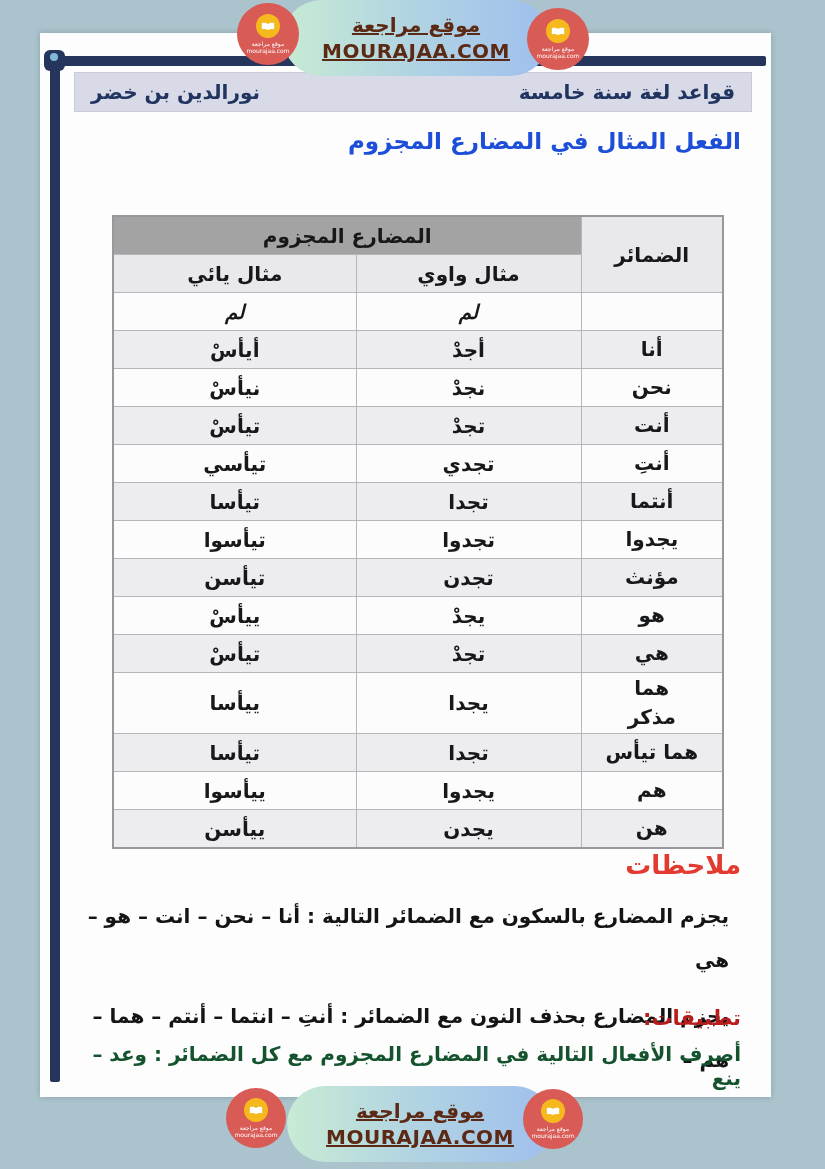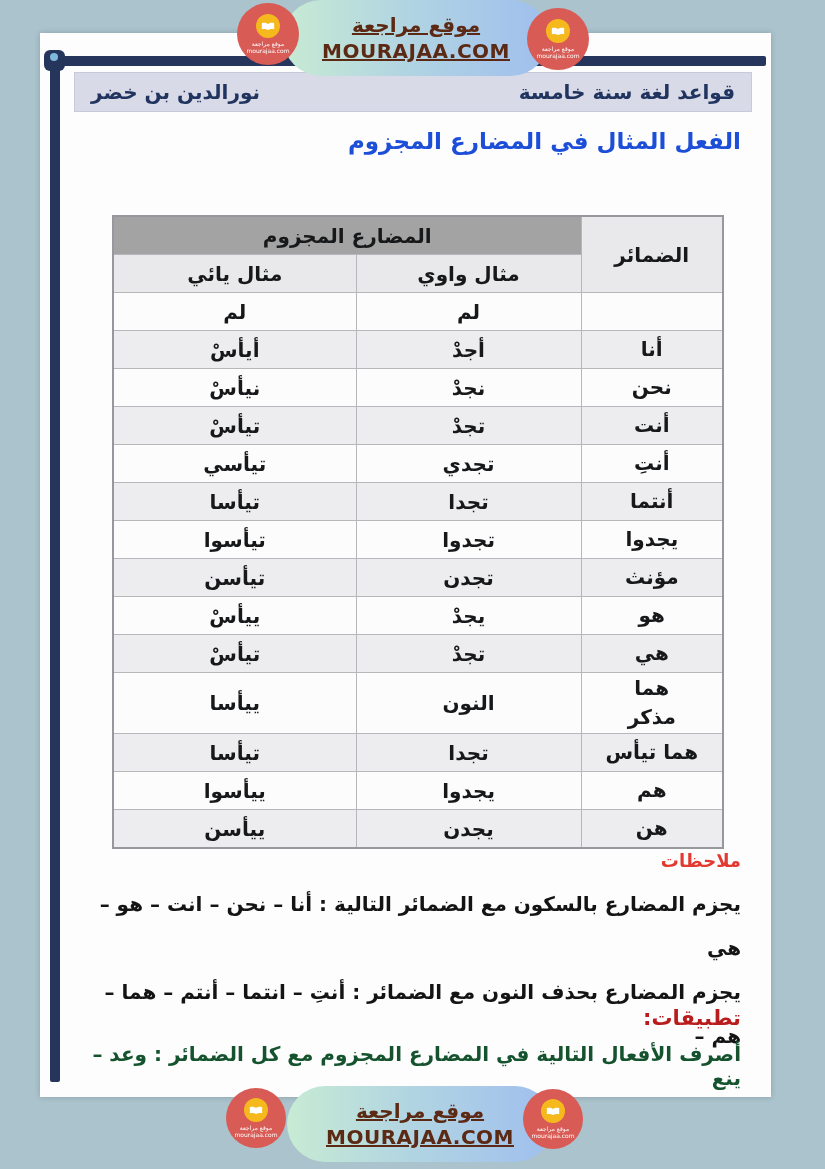--- a/index.html
+++ b/index.html
@@ -27,29 +27,29 @@
   
   .conj-table{position:absolute;left:112px;top:215px;width:610px;border-collapse:collapse;direction:rtl;
               border:2px solid #97979d;table-layout:fixed;background:#fff;padding-left:33px;}
   .conj-table td{border:1px solid #b6b6bb;text-align:center;vertical-align:middle;
                  font-size:20px;font-weight:700;color:#17181a;height:35px;padding:1px 4px;}
   .col-pron{width:142px;}
   .col-waw{width:225px;}
   .col-ya{width:243px;}
   .hdr-group{background:#a3a3a3;font-size:21px;}
   .hdr-cell{background:#e9e9ec;}
-  .particle-row td{background:#fcfcfd;}
+  .particle-row td{background:#fcfcfd;font-style:italic;}
   .conj-table tbody tr:nth-child(odd) td{background:#ededf0;}
   .conj-table tbody tr:nth-child(even) td{background:#fcfcfd;}
   .cell-pron{white-space:pre-line;line-height:1.45;}
 
   
-  .notes-title{position:absolute;right:84px;top:850px;direction:rtl;font-size:18px;font-weight:700;color:#e23a30;}
+  .notes-title{position:absolute;right:84px;top:850px;direction:rtl;font-size:26px;font-weight:700;color:#e23a30;}
   .notes-lines{position:absolute;left:72px;right:84px;top:882px;direction:rtl;text-align:right;}
-  .notes-lines p{margin:0;font-size:20px;font-weight:700;color:#141414;line-height:44px;}
+  .notes-lines p{margin:12px;font-size:20px;font-weight:700;color:#141414;line-height:44px;}
   .apps-title{position:absolute;right:84px;top:1006px;direction:rtl;font-size:21px;font-weight:700;color:#b91c1c;}
   .exercise{position:absolute;left:72px;right:84px;top:1042px;direction:rtl;text-align:right;
             font-size:20px;font-weight:700;color:#14532d;}
 
   
   .pill{position:absolute;width:266px;height:76px;border-radius:38px;
         background:linear-gradient(90deg,#c7ebd3 0%,#b2d5e2 45%,#9fbfee 100%);
         display:flex;flex-direction:column;justify-content:center;align-items:center;z-index:5;}
   .pill-top{left:283px;top:0;}
   .pill-bottom{left:287px;top:1086px;}
@@ -147,21 +147,21 @@
         <td>ييأسْ</td>
       </tr>
       <tr>
         <td class="cell-pron">هي</td>
         <td>تجدْ</td>
         <td>تيأسْ</td>
       </tr>
       <tr>
         <td class="cell-pron">هما
 مذكر</td>
-        <td>النون</td>
+        <td>يجدا</td>
         <td>ييأسا</td>
       </tr>
       <tr>
         <td class="cell-pron">هما تيأس</td>
         <td>تجدا</td>
         <td>تيأسا</td>
       </tr>
       <tr>
         <td class="cell-pron">هم</td>
         <td>يجدوا</td>

